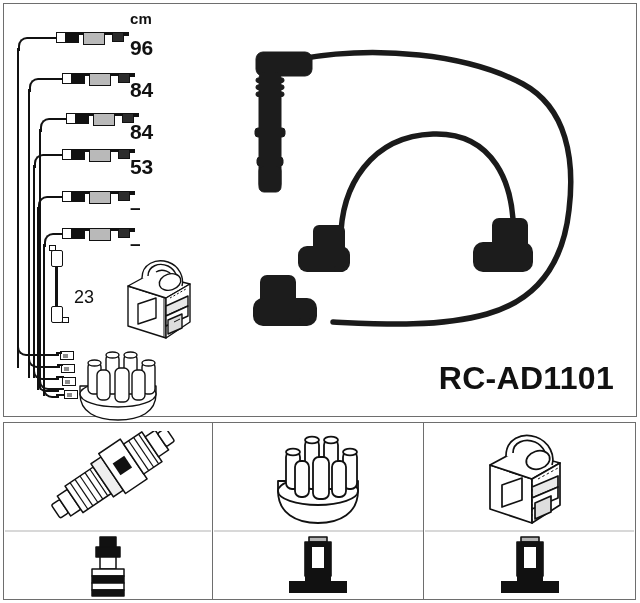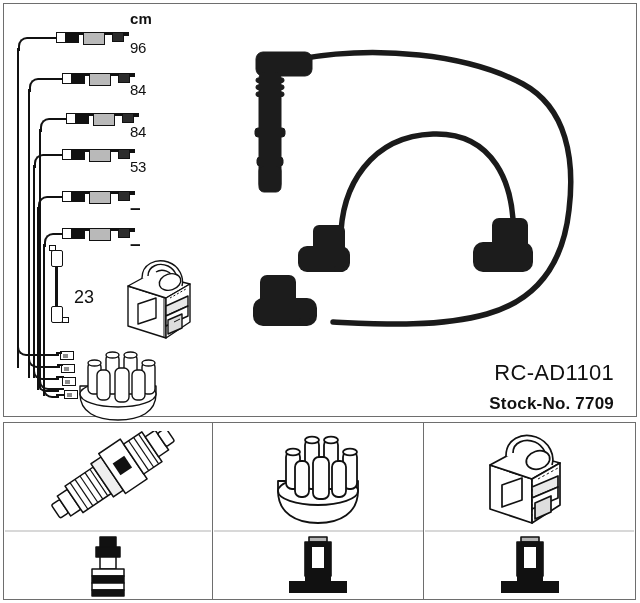--- a/index.html
+++ b/index.html
@@ -10,21 +10,21 @@
   .main-panel{position:absolute;left:3px;top:3px;width:634px;height:414px;border:1.5px solid #6e6e6e;box-sizing:border-box;background:#fff;}
   .bottom-row{position:absolute;left:3px;top:422px;width:634px;height:178px;display:flex;}
   .bpanel{position:relative;border:1.5px solid #6e6e6e;box-sizing:border-box;background:#fff;}
   .bpanel.p1{width:210px;}
   .bpanel.p2{width:213px;margin-left:-1.5px;}
   .bpanel.p3{width:213px;margin-left:-1.5px;}
 
   
   .lengths{position:absolute;left:126px;top:8px;width:60px;}
   .lhdr{font-size:15px;font-weight:bold;color:#111;letter-spacing:.2px;line-height:14px;}
-  .lrow{position:absolute;left:0;font-size:15px;color:#111;line-height:19px;font-weight:normal;letter-spacing:-.3px;}
+  .lrow{position:absolute;left:0;font-size:21px;color:#111;line-height:19px;font-weight:bold;letter-spacing:-.3px;}
   .lrow.dash{font-size:19px;font-weight:bold;}
 
   
   .sch{position:absolute;left:0;top:0;width:230px;height:414px;}
   .conn{position:absolute;height:11px;}
   .conn i{position:absolute;top:0;display:block;}
   .c-a{width:10px;height:11px;background:#fff;border:1.4px solid #111;left:0;box-sizing:border-box;}
   .c-b{width:13px;height:11px;background:#111;left:10px;}
   .c-c{width:4px;height:3px;background:#111;left:23px;top:4px;}
   .c-d{width:22px;height:13px;background:#b9b9b9;border:1.4px solid #111;left:27px;top:-1px;box-sizing:border-box;}
@@ -46,21 +46,21 @@
   .lead48 .bar{position:absolute;width:3px;background:#111;}
   .lead48 .boot{position:absolute;width:12px;height:17px;border:1.4px solid #111;background:#fff;box-sizing:border-box;border-radius:2px;}
   .lead48 .nub{position:absolute;width:7px;height:6px;border:1.4px solid #111;background:#fff;box-sizing:border-box;}
   .lbl48{position:absolute;font-size:18px;color:#111;}
 
   
   .photo{position:absolute;left:233px;top:28px;width:404px;height:330px;}
   .photo svg{display:block;}
 
   
-  .prodcode{position:absolute;right:22px;top:356px;font-size:22px;font-weight:normal;color:#111;letter-spacing:.3px;}
+  .prodcode{position:absolute;right:22px;top:356px;font-size:32px;font-weight:bold;color:#111;letter-spacing:.3px;}
   .stockno{position:absolute;right:22px;top:390px;font-size:17px;font-weight:bold;color:#111;letter-spacing:.2px;}
 
   .art{position:absolute;}
   .art svg{display:block;}
   .bart{position:absolute;left:50%;transform:translateX(-50%);}
   .divider-h{position:absolute;left:1px;right:1px;height:1.5px;background:#d8d8d8;}
 </style>
 </head>
 <body>
 
@@ -265,21 +265,20 @@
 
         <g fill="#1c1c1c">
           <path d="M30 243 h22 a7 7 0 0 1 7 7 v22 a7 7 0 0 1 -7 7 h-22 a7 7 0 0 1 -7 -7 v-22 a7 7 0 0 1 7 -7 z"></path>
           <path d="M26 266 h44 a10 10 0 0 1 10 10 v8 a10 10 0 0 1 -10 10 h-44 a10 10 0 0 1 -10 -10 v-8 a10 10 0 0 1 10 -10 z"></path>
           <rect x="62" y="286" width="12" height="6" rx="2"></rect>
         </g>
       </svg>
     </div>
 
     <div class="prodcode">RC-AD1101</div>
-    <div class="stockno">Stock-No. 7709</div>
   </div>
 
   <div class="bottom-row">
 
     <div class="bpanel p1">
       <div class="divider-h" style="top:107px;"></div>
       <div class="bart" style="top:8px;">
         <svg width="150" height="98" viewBox="0 0 150 98">
           <g transform="rotate(-34 75 49)" fill="#fff" stroke="#111" stroke-width="1.5" stroke-linejoin="round">
             <rect x="14" y="38" width="10" height="16" rx="2"></rect>

